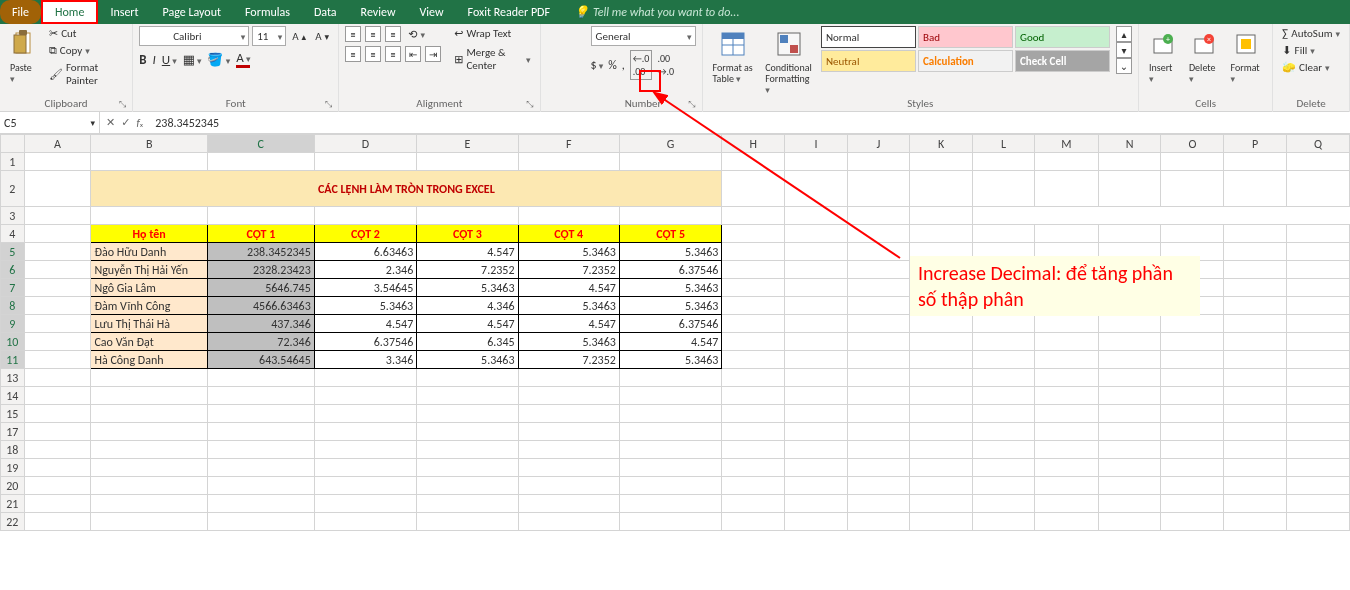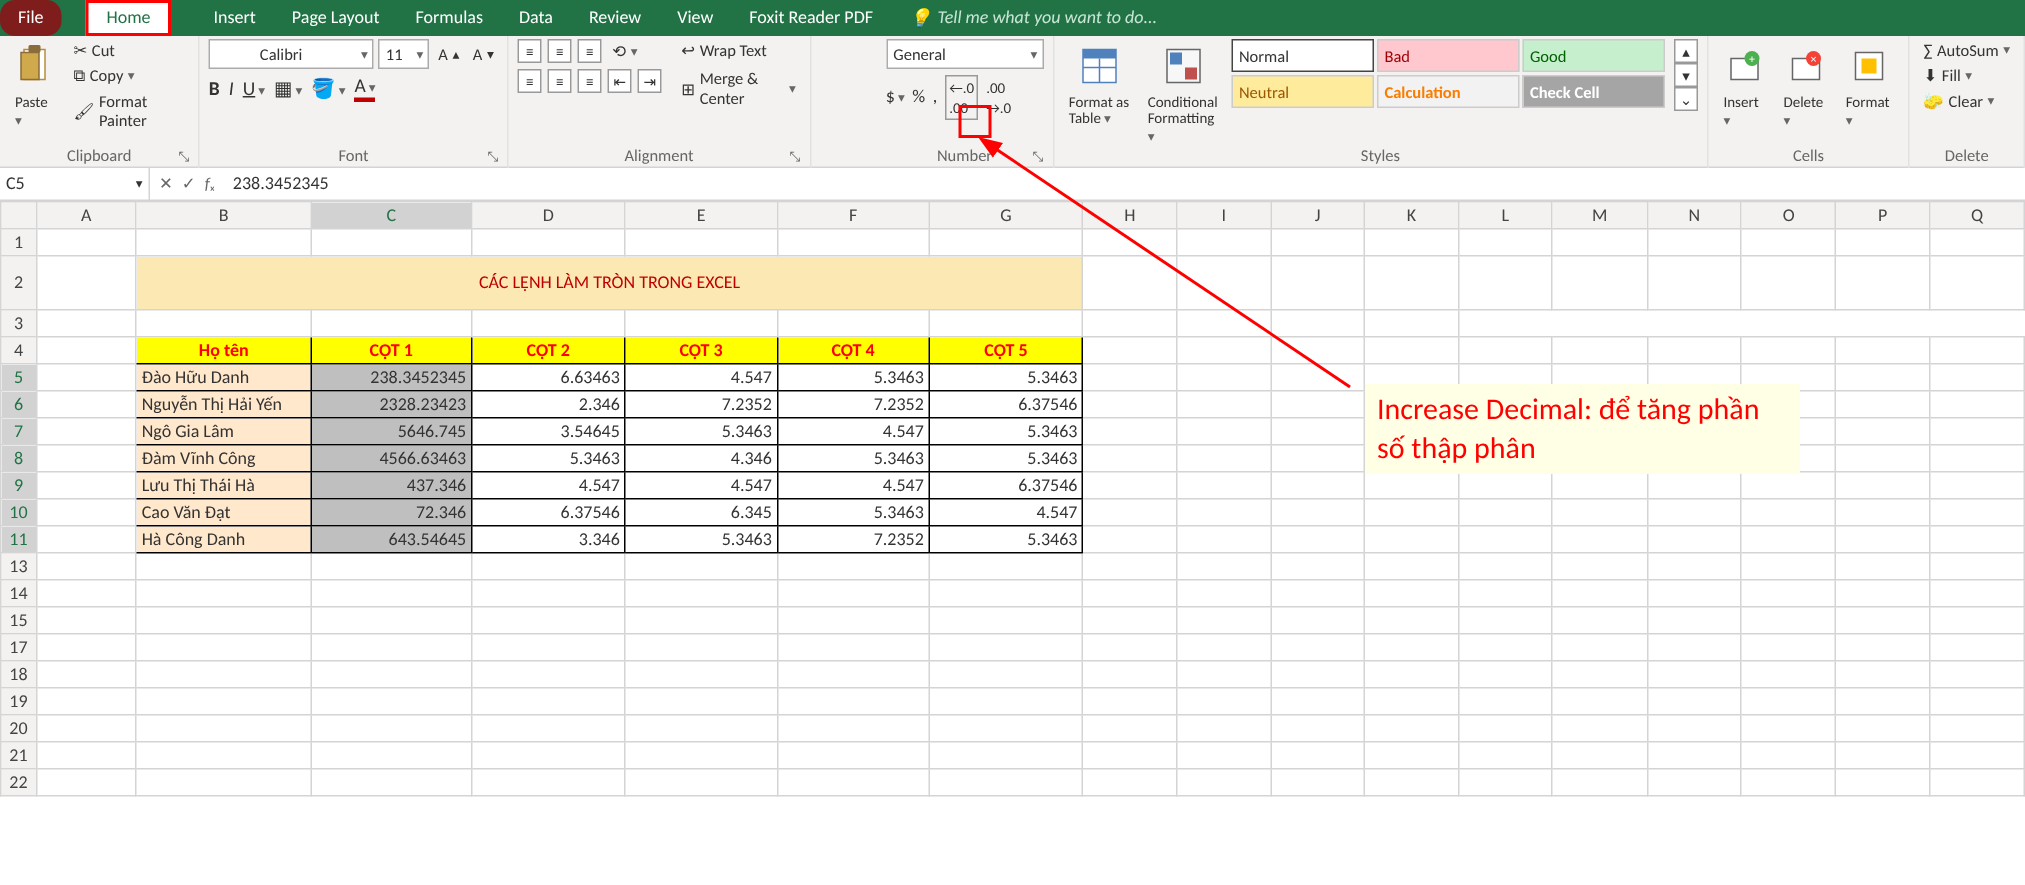--- a/index.html
+++ b/index.html
@@ -1,23 +1,23 @@
 <!DOCTYPE html>
 <html><head>
 <meta charset="utf-8">
 <style>
 * { box-sizing: border-box; margin: 0; padding: 0; font-family: "Segoe UI", Calibri, Arial, sans-serif; }
 body { background: #fff; font-size: 12px; color: #333; width: 1350px; height: 590px; overflow: hidden; position: relative; }
 
 
 .tabs { background: #217346; height: 24px; display: flex; align-items: center; color: #fff; font-size: 12px; }
 .tab { padding: 0 12px; height: 24px; display: flex; align-items: center; cursor: pointer; }
-.tab.file { background: #7f1d1d; border-radius: 10px; }
+.tab.file { background: #a16207; border-radius: 10px; }
 .tab.active { background: #fff; color: #217346; }
-.tab.home-box { border: 2px solid #ff0000; margin: 16px; height: 24px; }
+.tab.home-box { border: 2px solid #ff0000; margin: 0; height: 24px; }
 .tell-me { display: flex; align-items: center; gap: 4px; color: #c8e6d5; font-style: italic; }
 
 
 .ribbon { background: #f3f2f1; border-bottom: 1px solid #d4d4d4; height: 88px; display: flex; font-size: 11px; }
 .group { border-right: 1px solid #e1e1e1; padding: 2px 6px 0 6px; display: flex; flex-direction: column; justify-content: space-between; height: 88px; }
 .group-content { display: flex; align-items: flex-start; gap: 4px; height: 70px; }
 .group-label { text-align: center; color: #666; font-size: 11px; padding-bottom: 2px; position: relative; }
 .group-label .expand { position: absolute; right: 0; bottom: 2px; font-size: 9px; color: #666; }
 
 .big-btn { display:flex; flex-direction:column; align-items:center; gap:2px; padding:2px 4px; cursor:pointer; }
@@ -53,21 +53,21 @@
 .grid-wrap { position:relative; }
 table.sheet { border-collapse:collapse; table-layout:fixed; }
 table.sheet th, table.sheet td { border:1px solid #d4d4d4; overflow:hidden; white-space:nowrap; font-size:12px; }
 table.sheet th { background:#f3f2f1; color:#444; font-weight:normal; }
 .rowhdr { width:26px; text-align:center; background:#f3f2f1; }
 .colhdr { height:18px; text-align:center; }
 td { height:18px; padding:0 3px; }
 .rowhdr.sel, .colhdr.sel { background:#d2d2d2; color:#217346; }
 
 
-.title-merged { background:#fce8b2; color:#c00000; font-weight:normal; text-align:center; height:36px; font-size:14px; }
+.title-merged { background:#fce8b2; color:#c00000; font-weight:bold; text-align:center; height:36px; font-size:14px; }
 .hdr-yellow { background:#ffff00; color:#ff0000; font-weight:bold; text-align:center; border:1px solid #000 !important; }
 .name-col { background:#ffe8cc; border:1px solid #000 !important; }
 .c-col-sel { background:#bfbfbf; border:1px solid #000 !important; text-align:right; }
 .num { text-align:right; border:1px solid #000 !important; }
 
 
 .arrow-svg { position:absolute; pointer-events:none; }
 .annot-box { position:absolute; background:#ffffe5; color:#ff0000; font-size:20px; padding:4px 8px; line-height:1.3; }
 .red-box { border:2px solid #ff0000; position:absolute; pointer-events:none; }
 

